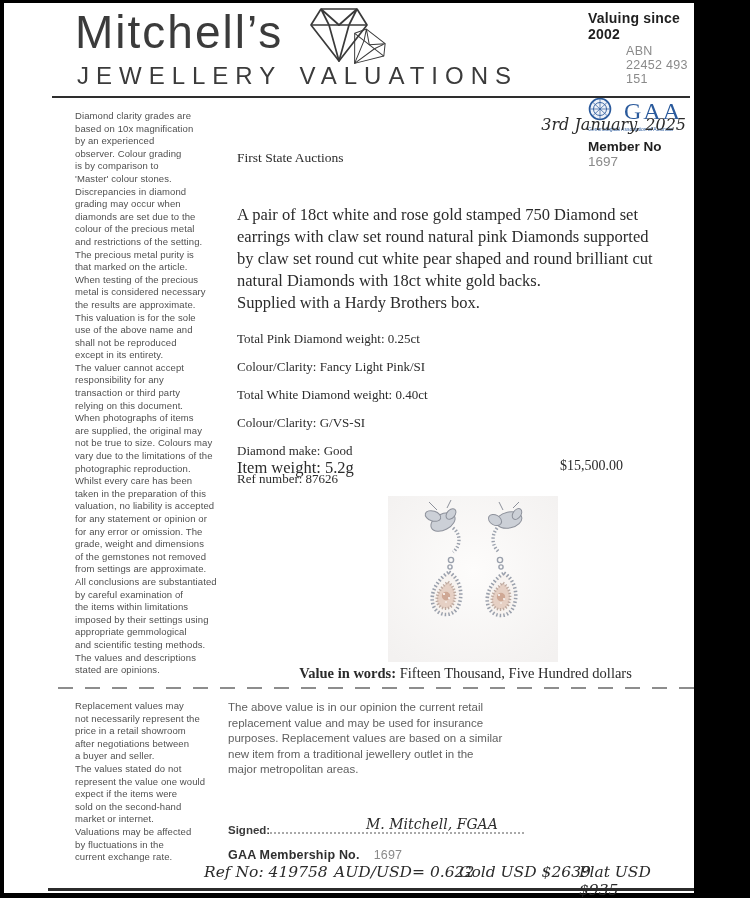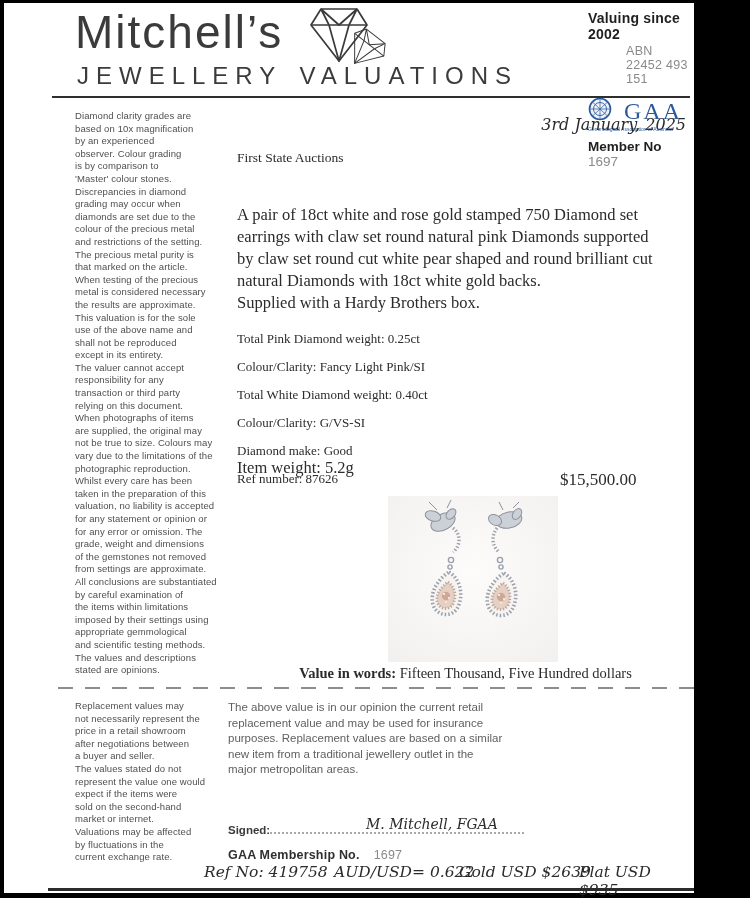--- a/index.html
+++ b/index.html
@@ -28,21 +28,21 @@
   .side-bottom{left:71px;top:697px;}
 
   
   .serif{font-family:"Liberation Serif",serif;color:#2b2b2b;}
   .ital{font-family:"DejaVu Serif",serif;font-style:italic;color:#2b2b2b;}
   .date{top:112px;right:8px;font-size:16px;}
   .client{left:233px;top:147px;font-size:13.5px;font-weight:normal;}
   .descr{left:233px;top:201px;font-size:16.5px;line-height:22px;white-space:pre;}
   .details{left:233px;top:322px;font-size:13px;line-height:28px;white-space:pre;}
   .itemweight{left:233px;top:455px;font-size:16.5px;}
-  .price{left:556px;top:467px;font-size:17px;}
+  .price{left:556px;top:455px;font-size:14px;}
 
   .photo{left:384px;top:493px;}
 
   .value-words{left:233px;top:662px;width:457px;text-align:center;font-size:14.5px;}
   .value-words .lbl{font-weight:bold;}
 
   .dashed-rule{left:54px;top:684px;width:636px;height:2px;
     background:repeating-linear-gradient(90deg,#8d8d8d 0 15px,transparent 15px 27px);}
 
   .statement{left:224px;top:697px;font-size:11.5px;line-height:15.5px;color:#5f5f5f;white-space:pre;}

